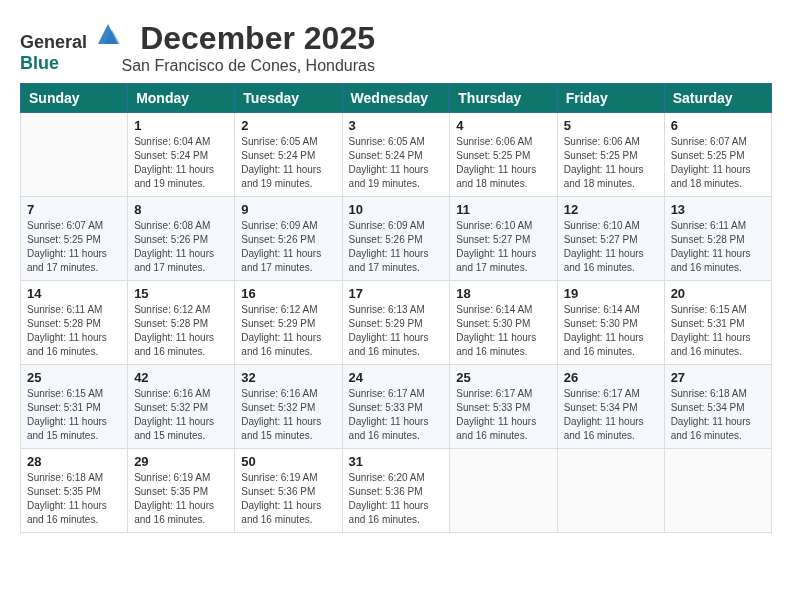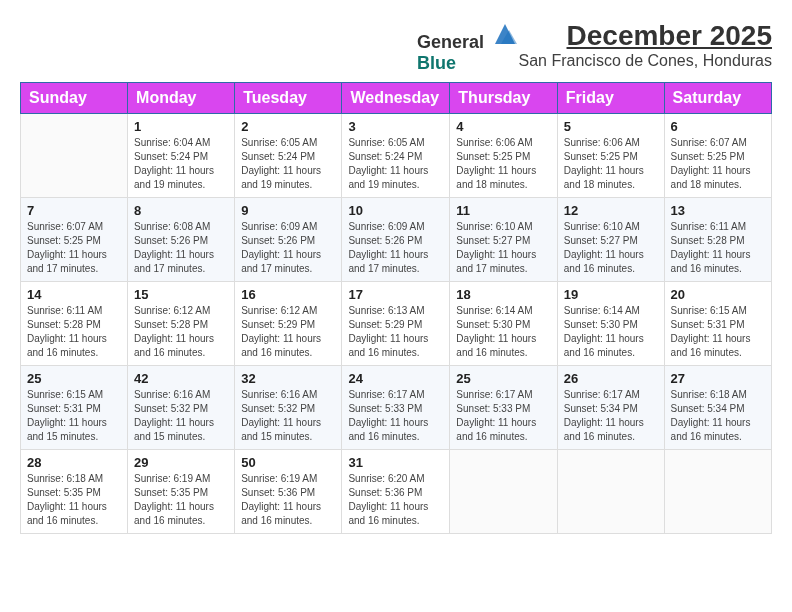--- a/index.html
+++ b/index.html
@@ -6,21 +6,21 @@
     body {
       font-family: Arial, sans-serif;
       background: #fff;
       width: 792px;
       min-height: 612px;
       padding: 20px;
     }
     .header-top {
       display: flex;
       align-items: flex-start;
-      justify-content: flex-end;
+      justify-content: flex-start;
       margin-bottom: 4px;
     }
     .logo {
       display: flex;
       align-items: center;
       gap: 2px;
     }
     .logo-text-general {
       font-size: 18px;
       font-weight: bold;
@@ -33,41 +33,40 @@
     }
     .logo-icon {
       width: 28px;
       height: 28px;
       margin-left: 2px;
     }
     .title-section {
       text-align: right;
     }
     .month-title {
-      font-size: 28px;
+      font-size: 32px;
       font-weight: bold;
       color: #333;
-      text-decoration: underline;
     }
     .location-title {
       font-size: 16px;
       color: #404040;
     }
     .calendar {
       width: 100%;
       border-collapse: collapse;
       margin-top: 8px;
       border: 1px solid #ccc;
     }
     .calendar th {
-      background-color: #d946ef;
+      background-color: #0f766e;
       color: white;
       text-align: left;
       padding: 6px 8px;
-      font-size: 16px;
+      font-size: 14px;
       border: 1px solid #2e6aa8;
     }
     .calendar td {
       vertical-align: top;
       padding: 5px 6px;
       font-size: 10.5px;
       color: #333;
       border: 1px solid #ddd;
       width: 108px;
       min-height: 80px;

